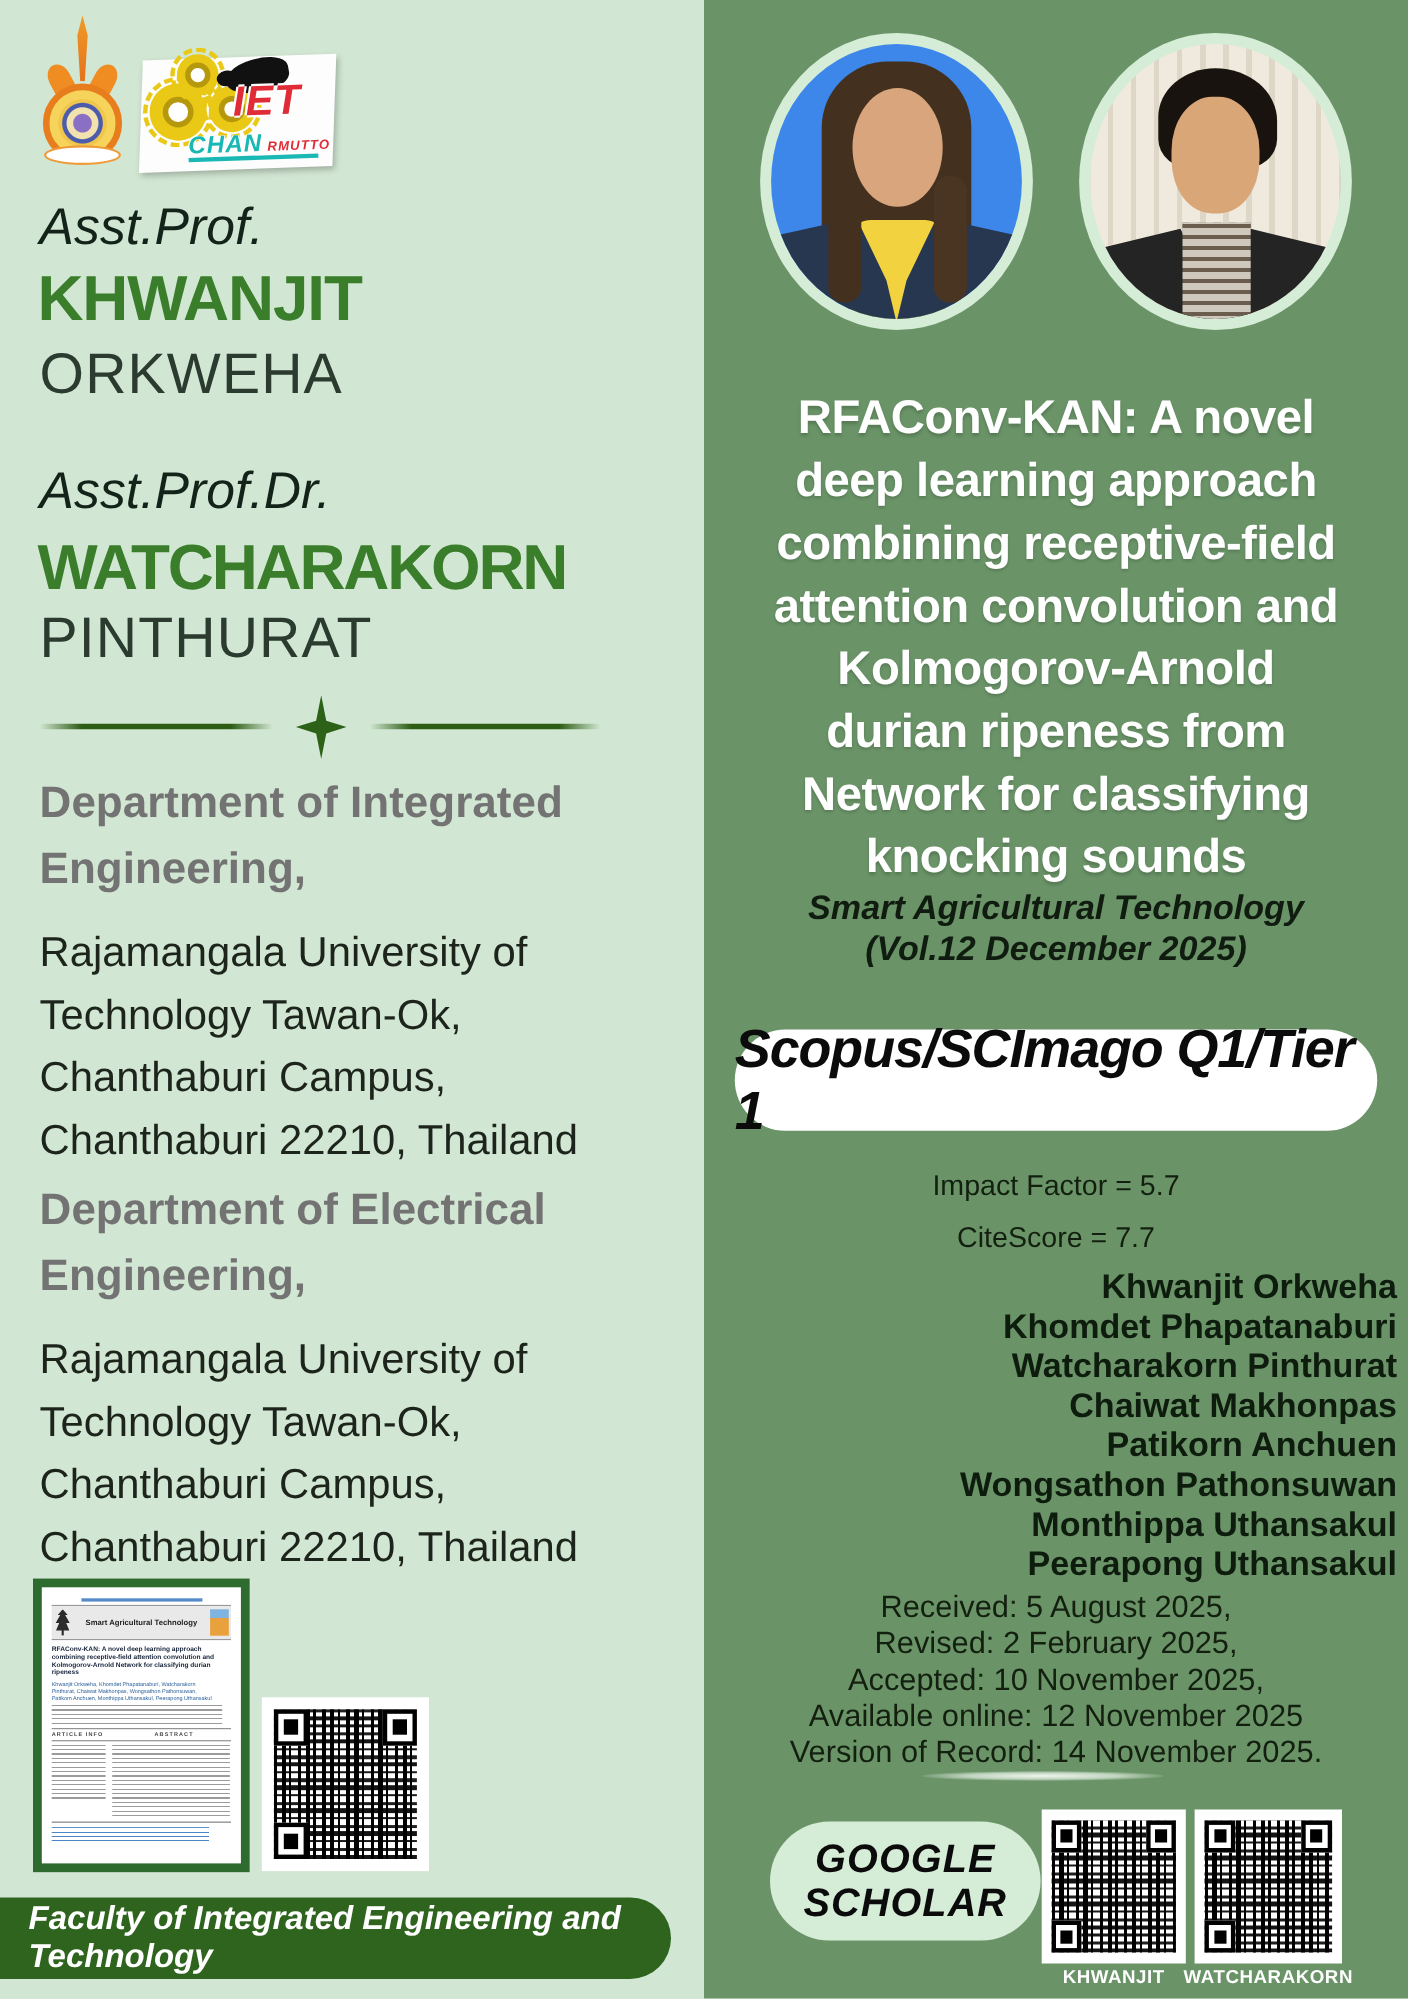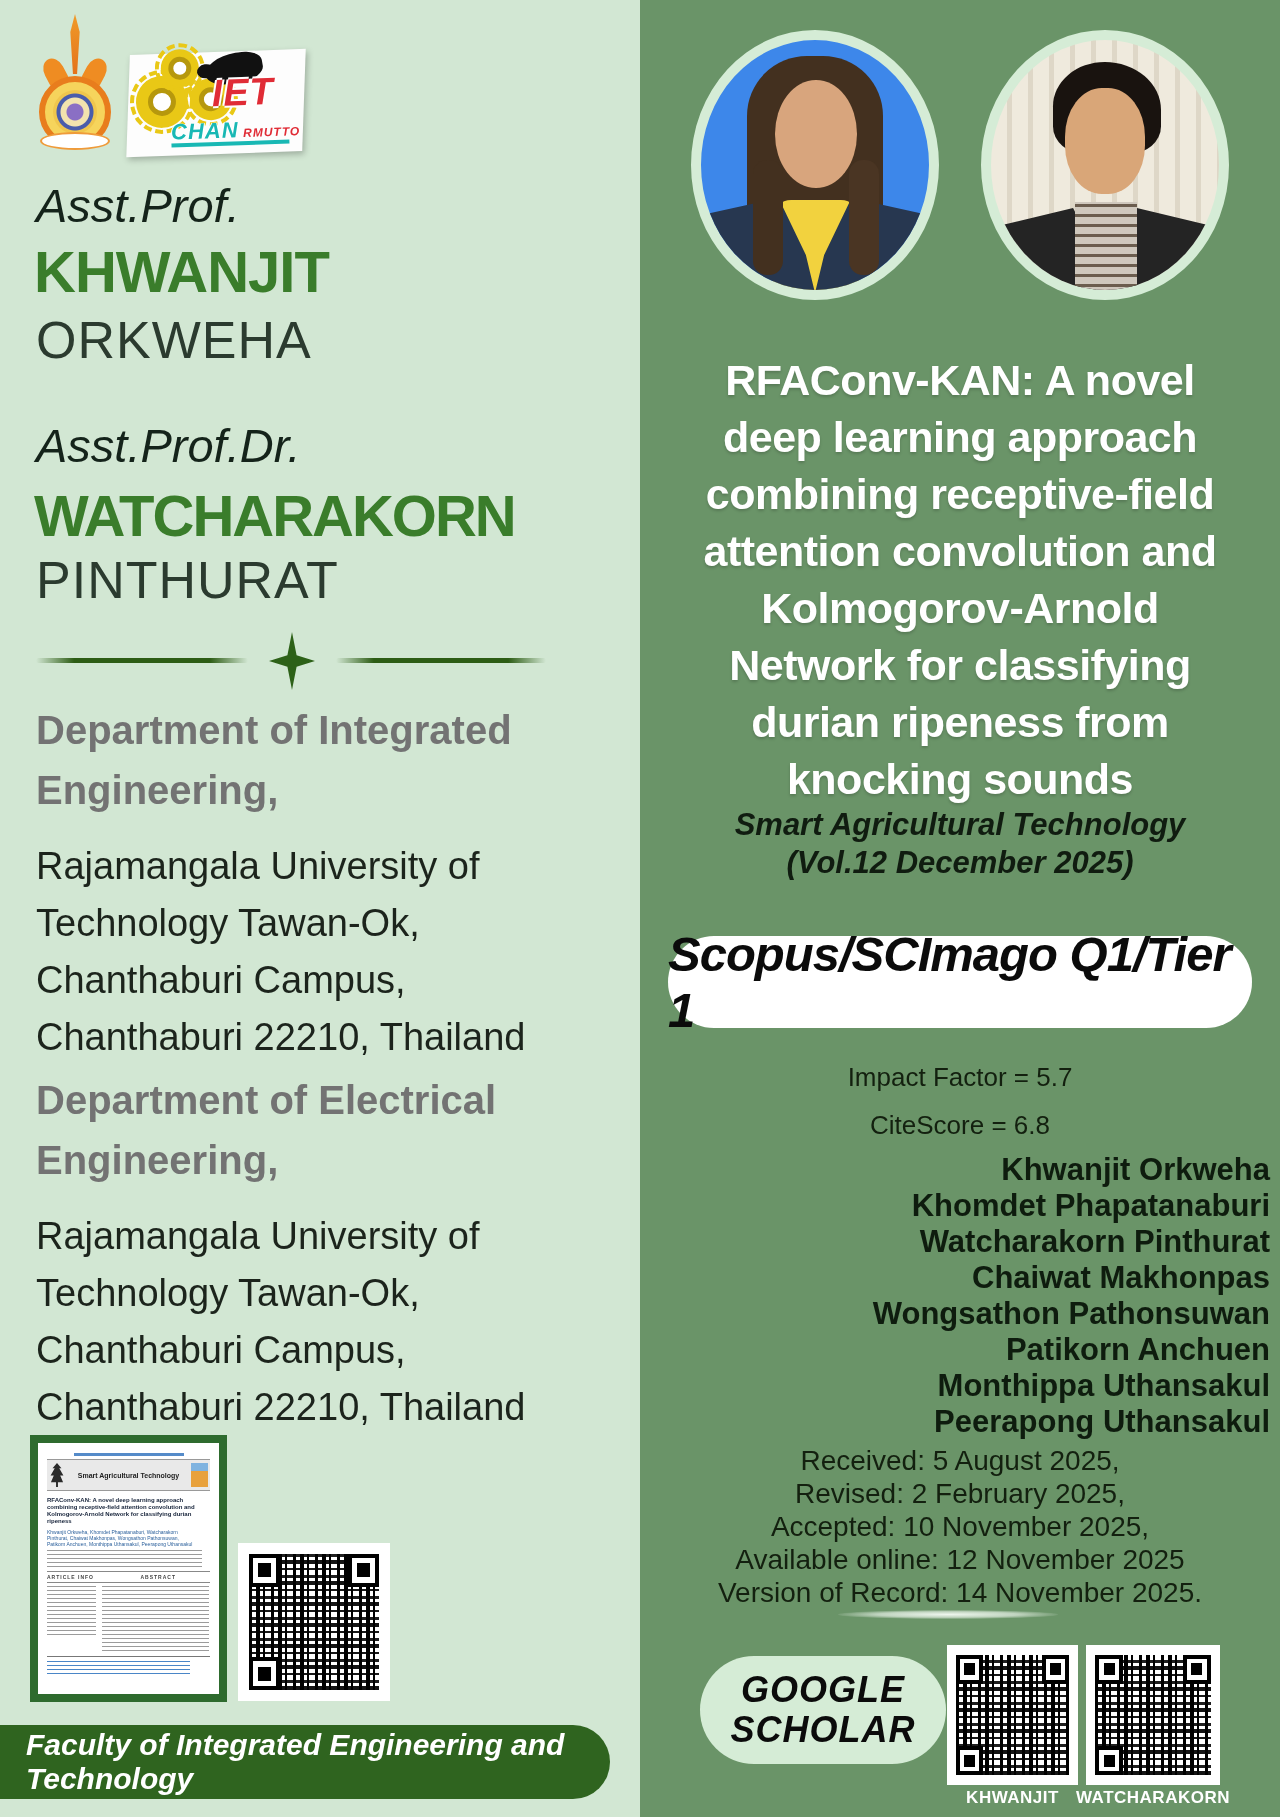--- a/index.html
+++ b/index.html
@@ -267,46 +267,46 @@
         <div class="shirt"></div>
       </div>
     </div>
 
     <div class="r-title">
       <div>RFAConv-KAN: A novel</div>
       <div>deep learning approach</div>
       <div>combining receptive-field</div>
       <div>attention convolution and</div>
       <div>Kolmogorov-Arnold</div>
+      <div>durian ripeness from</div>
       <div>Network for classifying</div>
-      <div>durian ripeness from</div>
       <div>knocking sounds</div>
     </div>
 
     <div class="r-journal">
       <div>Smart Agricultural Technology</div>
       <div>(Vol.12 December 2025)</div>
     </div>
 
     <div class="pill">
       <span>Scopus/SCImago Q1/Tier 1</span>
     </div>
 
     <div class="metrics">
       <div>Impact Factor = 5.7</div>
-      <div>CiteScore = 6.8</div>
+      <div>CiteScore = 7.7</div>
     </div>
 
     <div class="r-authors">
       <div>Khwanjit Orkweha</div>
       <div>Khomdet Phapatanaburi</div>
       <div>Watcharakorn Pinthurat</div>
       <div>Chaiwat Makhonpas</div>
+      <div>Patikorn Anchuen</div>
       <div>Wongsathon Pathonsuwan</div>
-      <div>Patikorn Anchuen</div>
       <div>Monthippa Uthansakul</div>
       <div>Peerapong Uthansakul</div>
     </div>
 
     <div class="r-dates">
       <div>Received: 5 August 2025,</div>
       <div>Revised: 2 February 2025,</div>
       <div>Accepted: 10 November 2025,</div>
       <div>Available online: 12 November 2025</div>
       <div>Version of Record: 14 November 2025.</div>

